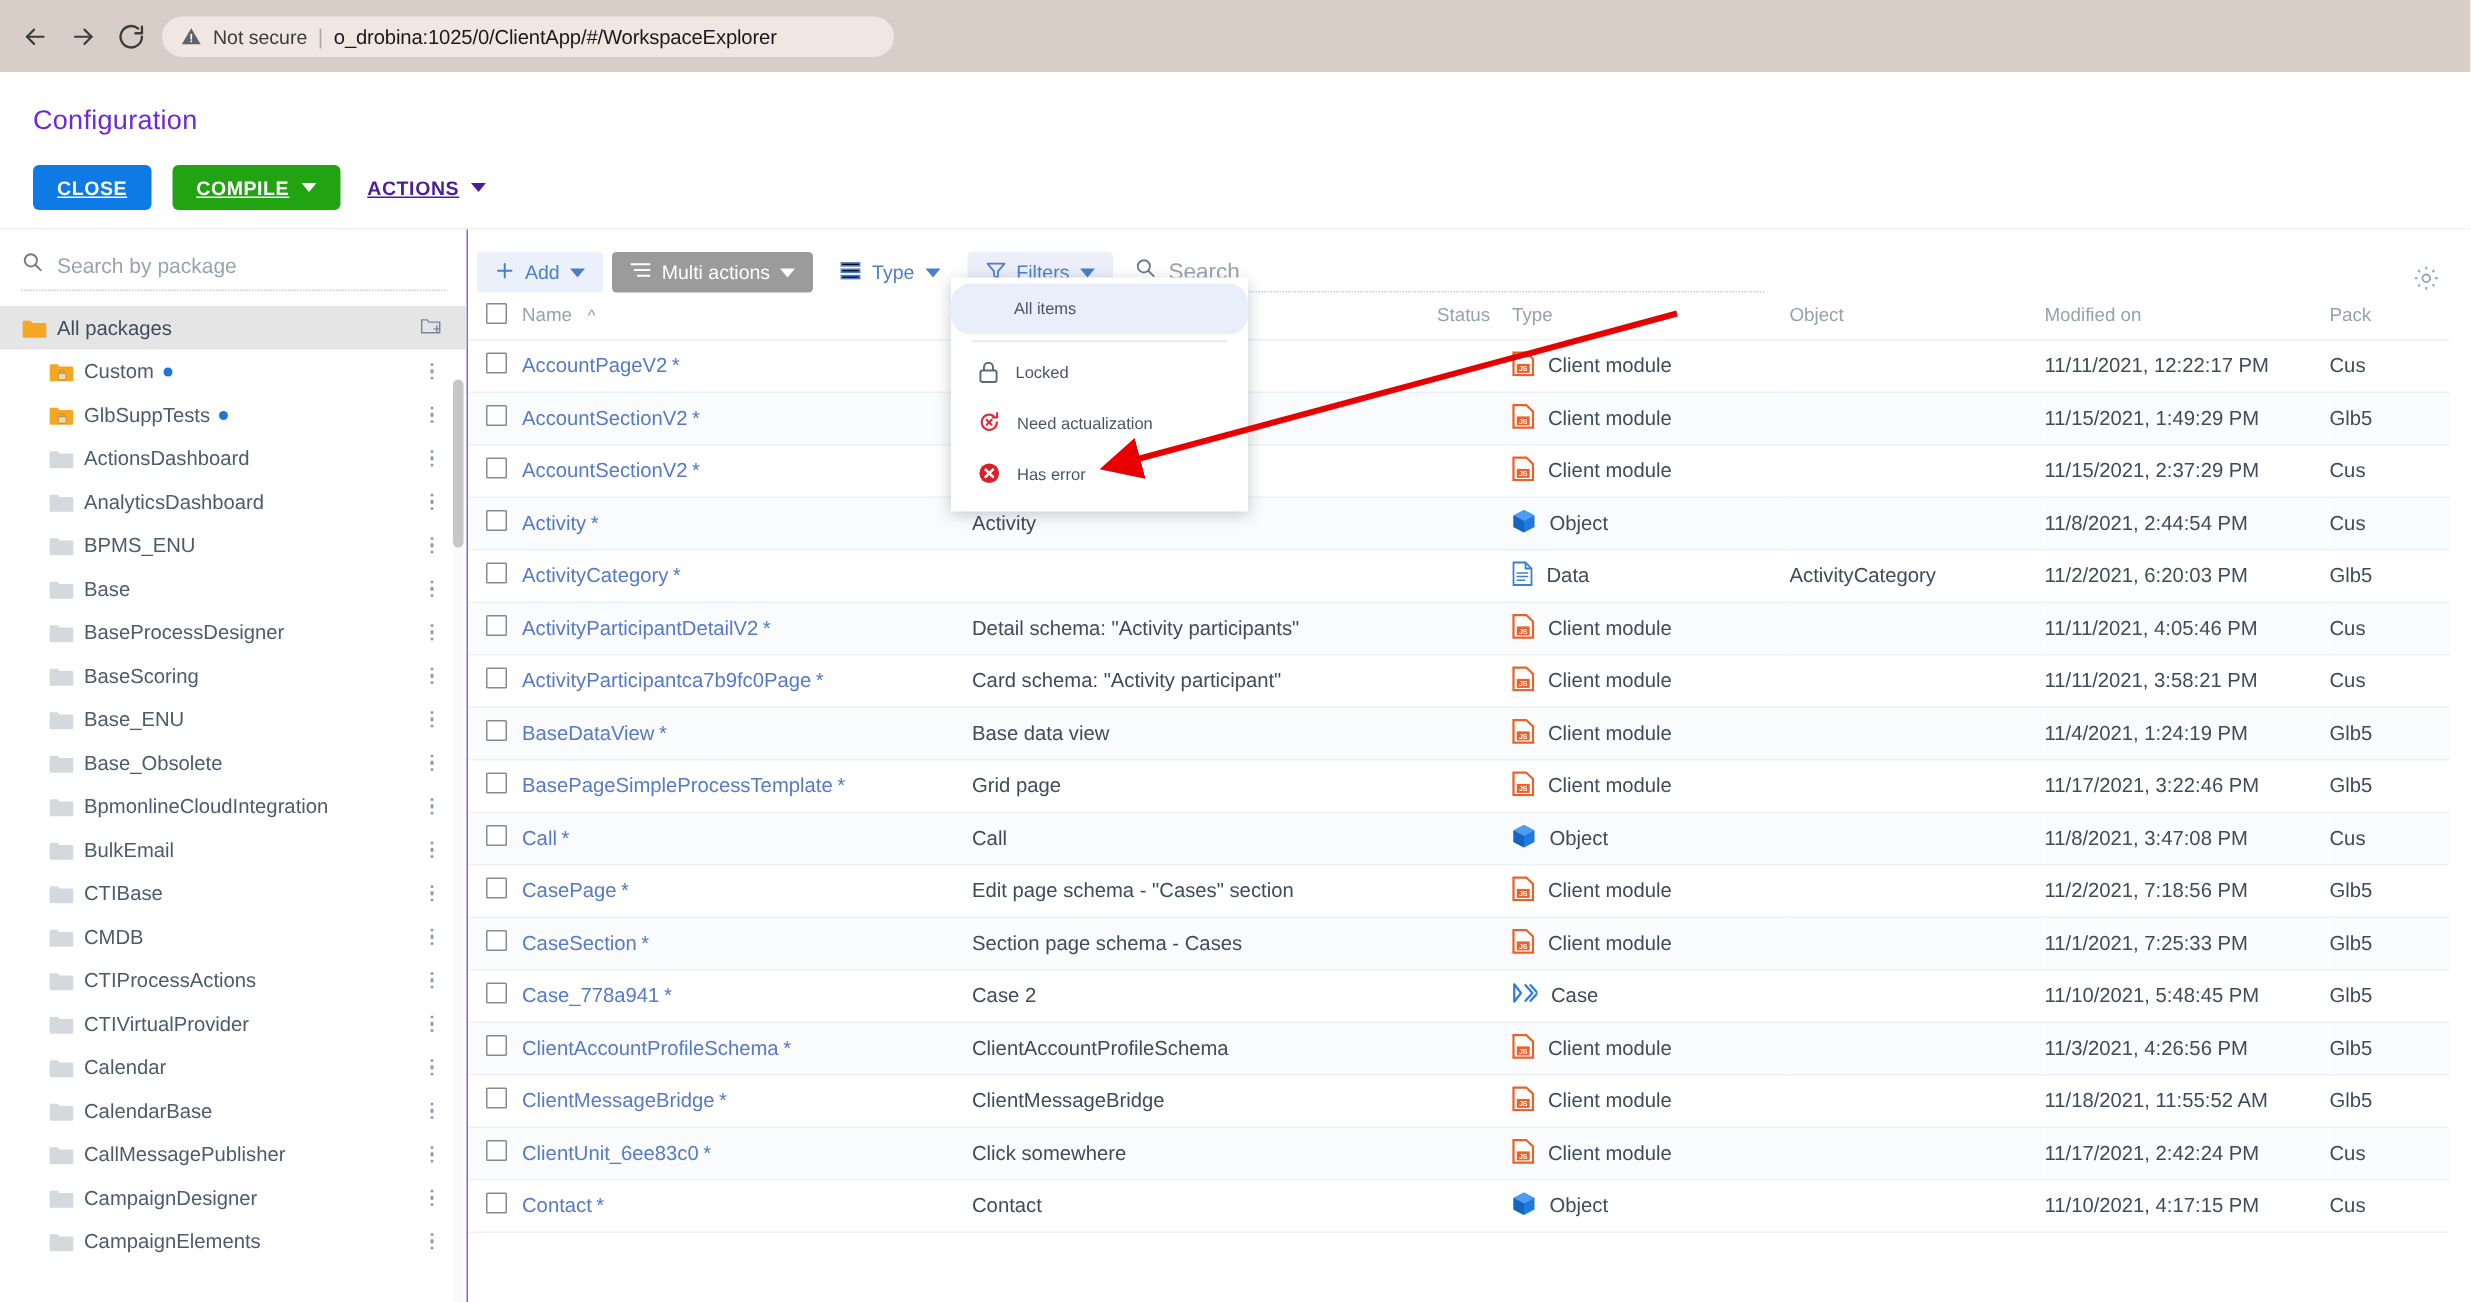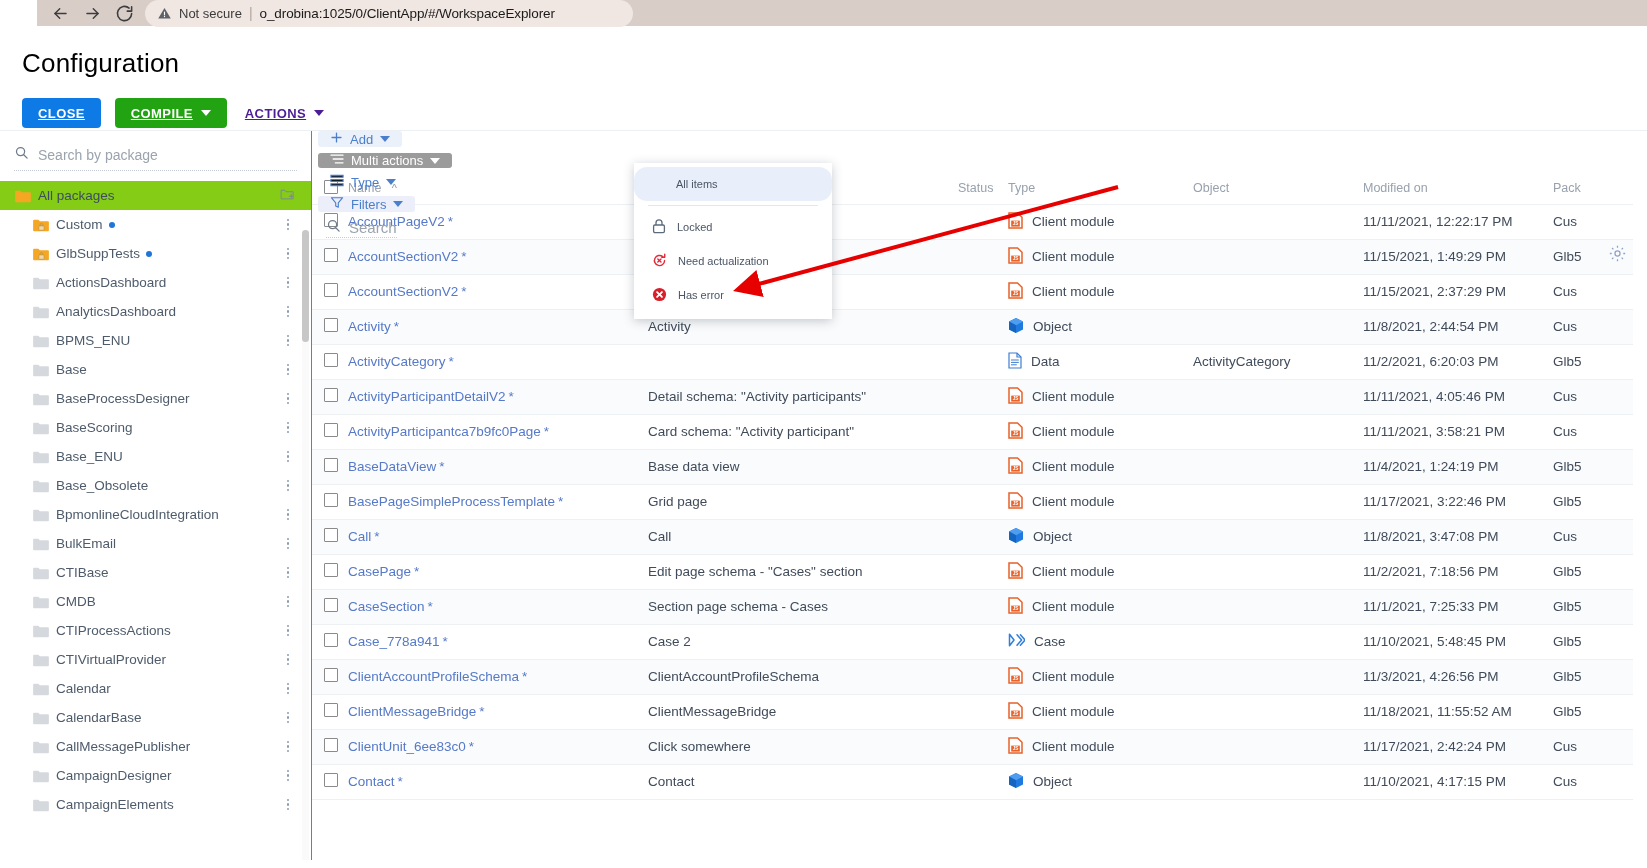--- a/index.html
+++ b/index.html
@@ -5,27 +5,26 @@
   * { box-sizing: border-box; margin: 0; padding: 0; }
   html, body {
     width: 1647px; height: 868px;
     font-family: "Liberation Sans", sans-serif;
     background: #ffffff;
     overflow: hidden;
   }
 
   
   .browser-bar {
-    height: 26px;
+    height: 48px;
     background: #d9cdc8;
     display: flex;
     align-items: center;
     padding: 0 8px;
     gap: 2px;
-    margin-left: 37px;
   }
   .nav-btn {
     width: 30px; height: 28px;
     display: flex; align-items: center; justify-content: center;
     color: #3c3c3c;
     font-size: 17px;
     border-radius: 50%;
   }
   .reload-btn {
     width: 30px; height: 28px;
@@ -51,22 +50,22 @@
   .omnibox-url { color: #1a1a1a; font-size: 13.5px; letter-spacing: -0.1px;}
 
   
   .page-header {
     height: 105px;
     background: #ffffff;
     padding: 22px 0 0 22px;
     border-bottom: 1px solid #eceff3;
   }
   .page-title {
-    font-size: 26px;
-    color: #000000;
+    font-size: 18px;
+    color: #6d28d9;
     font-weight: 300;
     letter-spacing: 0.2px;
   }
   .action-row {
     display: flex;
     align-items: center;
     gap: 14px;
     margin-top: 19px;
   }
   .btn {
@@ -124,21 +123,21 @@
   .tree-row {
     height: 29px;
     display: flex;
     align-items: center;
     padding-left: 14px;
     padding-right: 16px;
     font-size: 13.5px;
     color: #4e5b6b;
     cursor: pointer;
   }
-  .tree-row.root { background: #84cc16; color: #3e4c5e; }
+  .tree-row.root { background: #e5e5e5; color: #3e4c5e; }
   .tree-row.child { padding-left: 32px; }
   .tree-label { flex: 1; display:flex; align-items:center; gap:6px; white-space: nowrap;}
   .dot-blue { width: 6px; height: 6px; border-radius: 50%; background: #1f76d8; display:inline-block; }
   .kebab { width: 14px; display: flex; flex-direction: column; align-items: center; gap: 2px; }
   .kebab i { width: 2.5px; height: 2.5px; background: #8d9bb0; border-radius: 50%; display:block;}
   .folder-icon { width: 18px; height: 14px; flex: 0 0 18px; position: relative; }
   .sb-scrollbar {
     position: absolute; right: 2px; top: 49px;
     width: 7px; height: 112px;
     background: #c7c7c7; border-radius: 4px;
@@ -153,26 +152,25 @@
     flex: 1;
     background: #fff;
     display: flex;
     flex-direction: column;
     position: relative;
     overflow: hidden;
   }
   .grid-toolbar {
     height: 42px;
     display: flex;
-    align-items: flex-start;
+    align-items: flex-end;
     padding: 0 8px 0 6px;
     gap: 6px;
     position: relative;
     z-index: 5;
-    flex-direction: column;
   }
   .tb-btn {
     height: 27px;
     display: inline-flex;
     align-items: center;
     gap: 7px;
     padding: 0 12px;
     font-size: 13px;
     border-radius: 3px;
     color: #4b7ecb;

